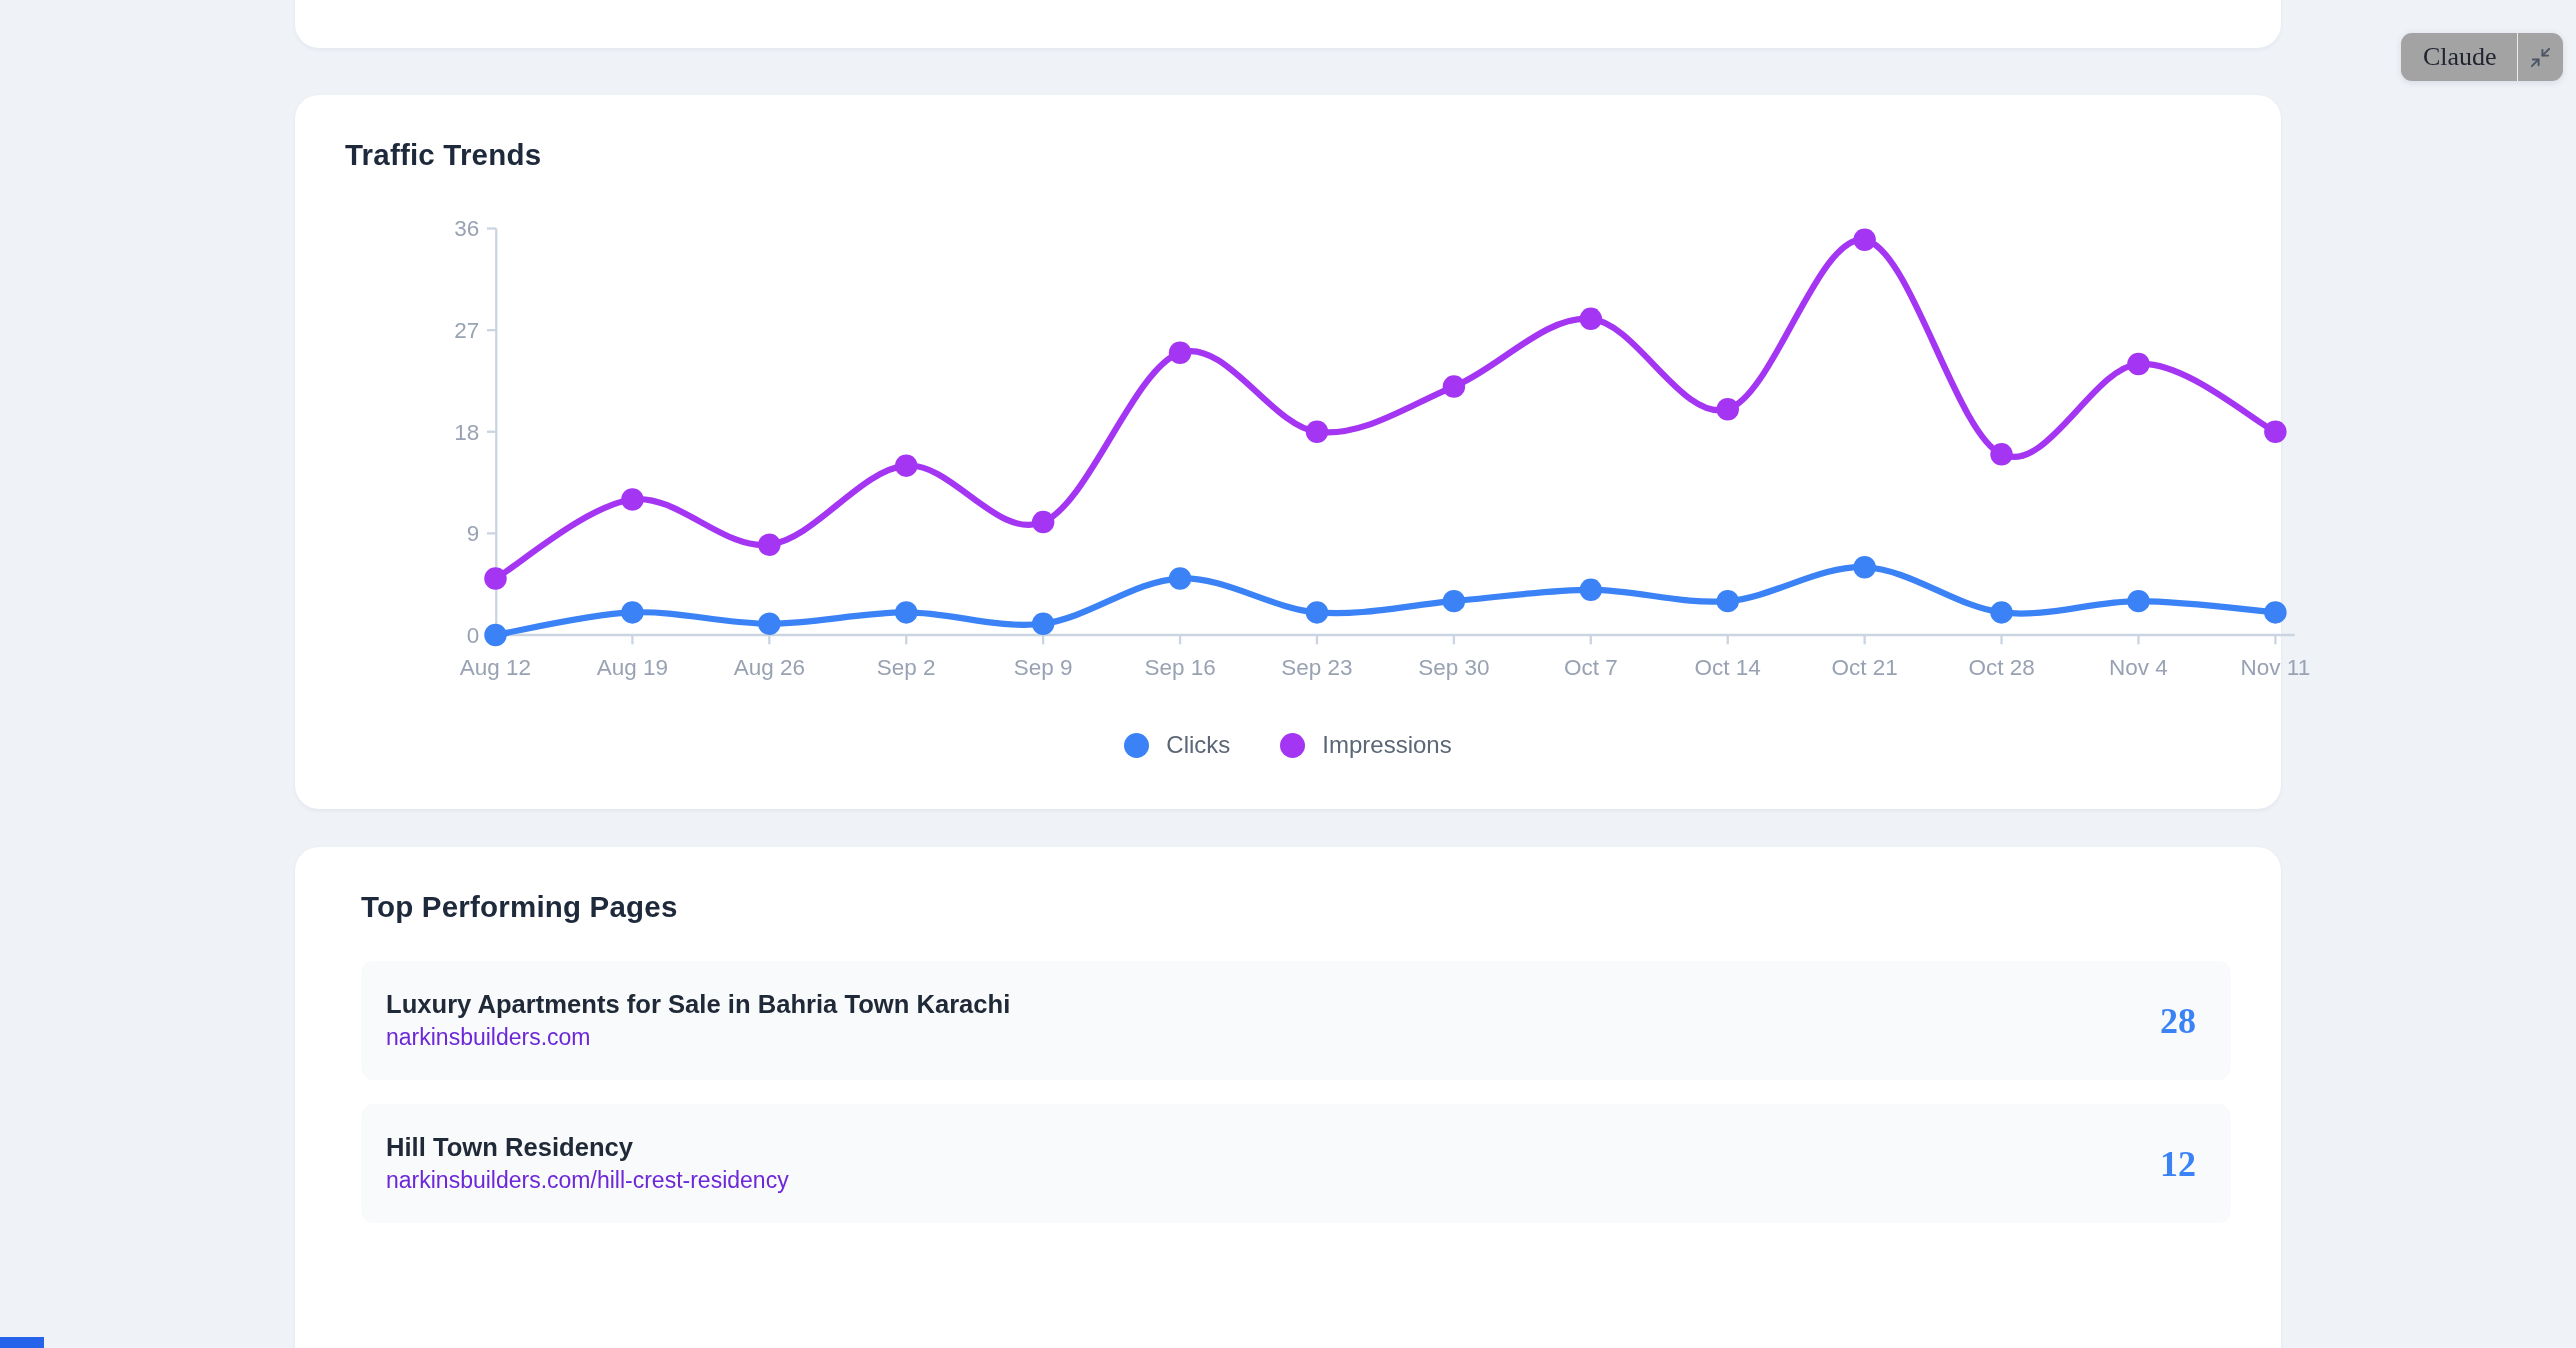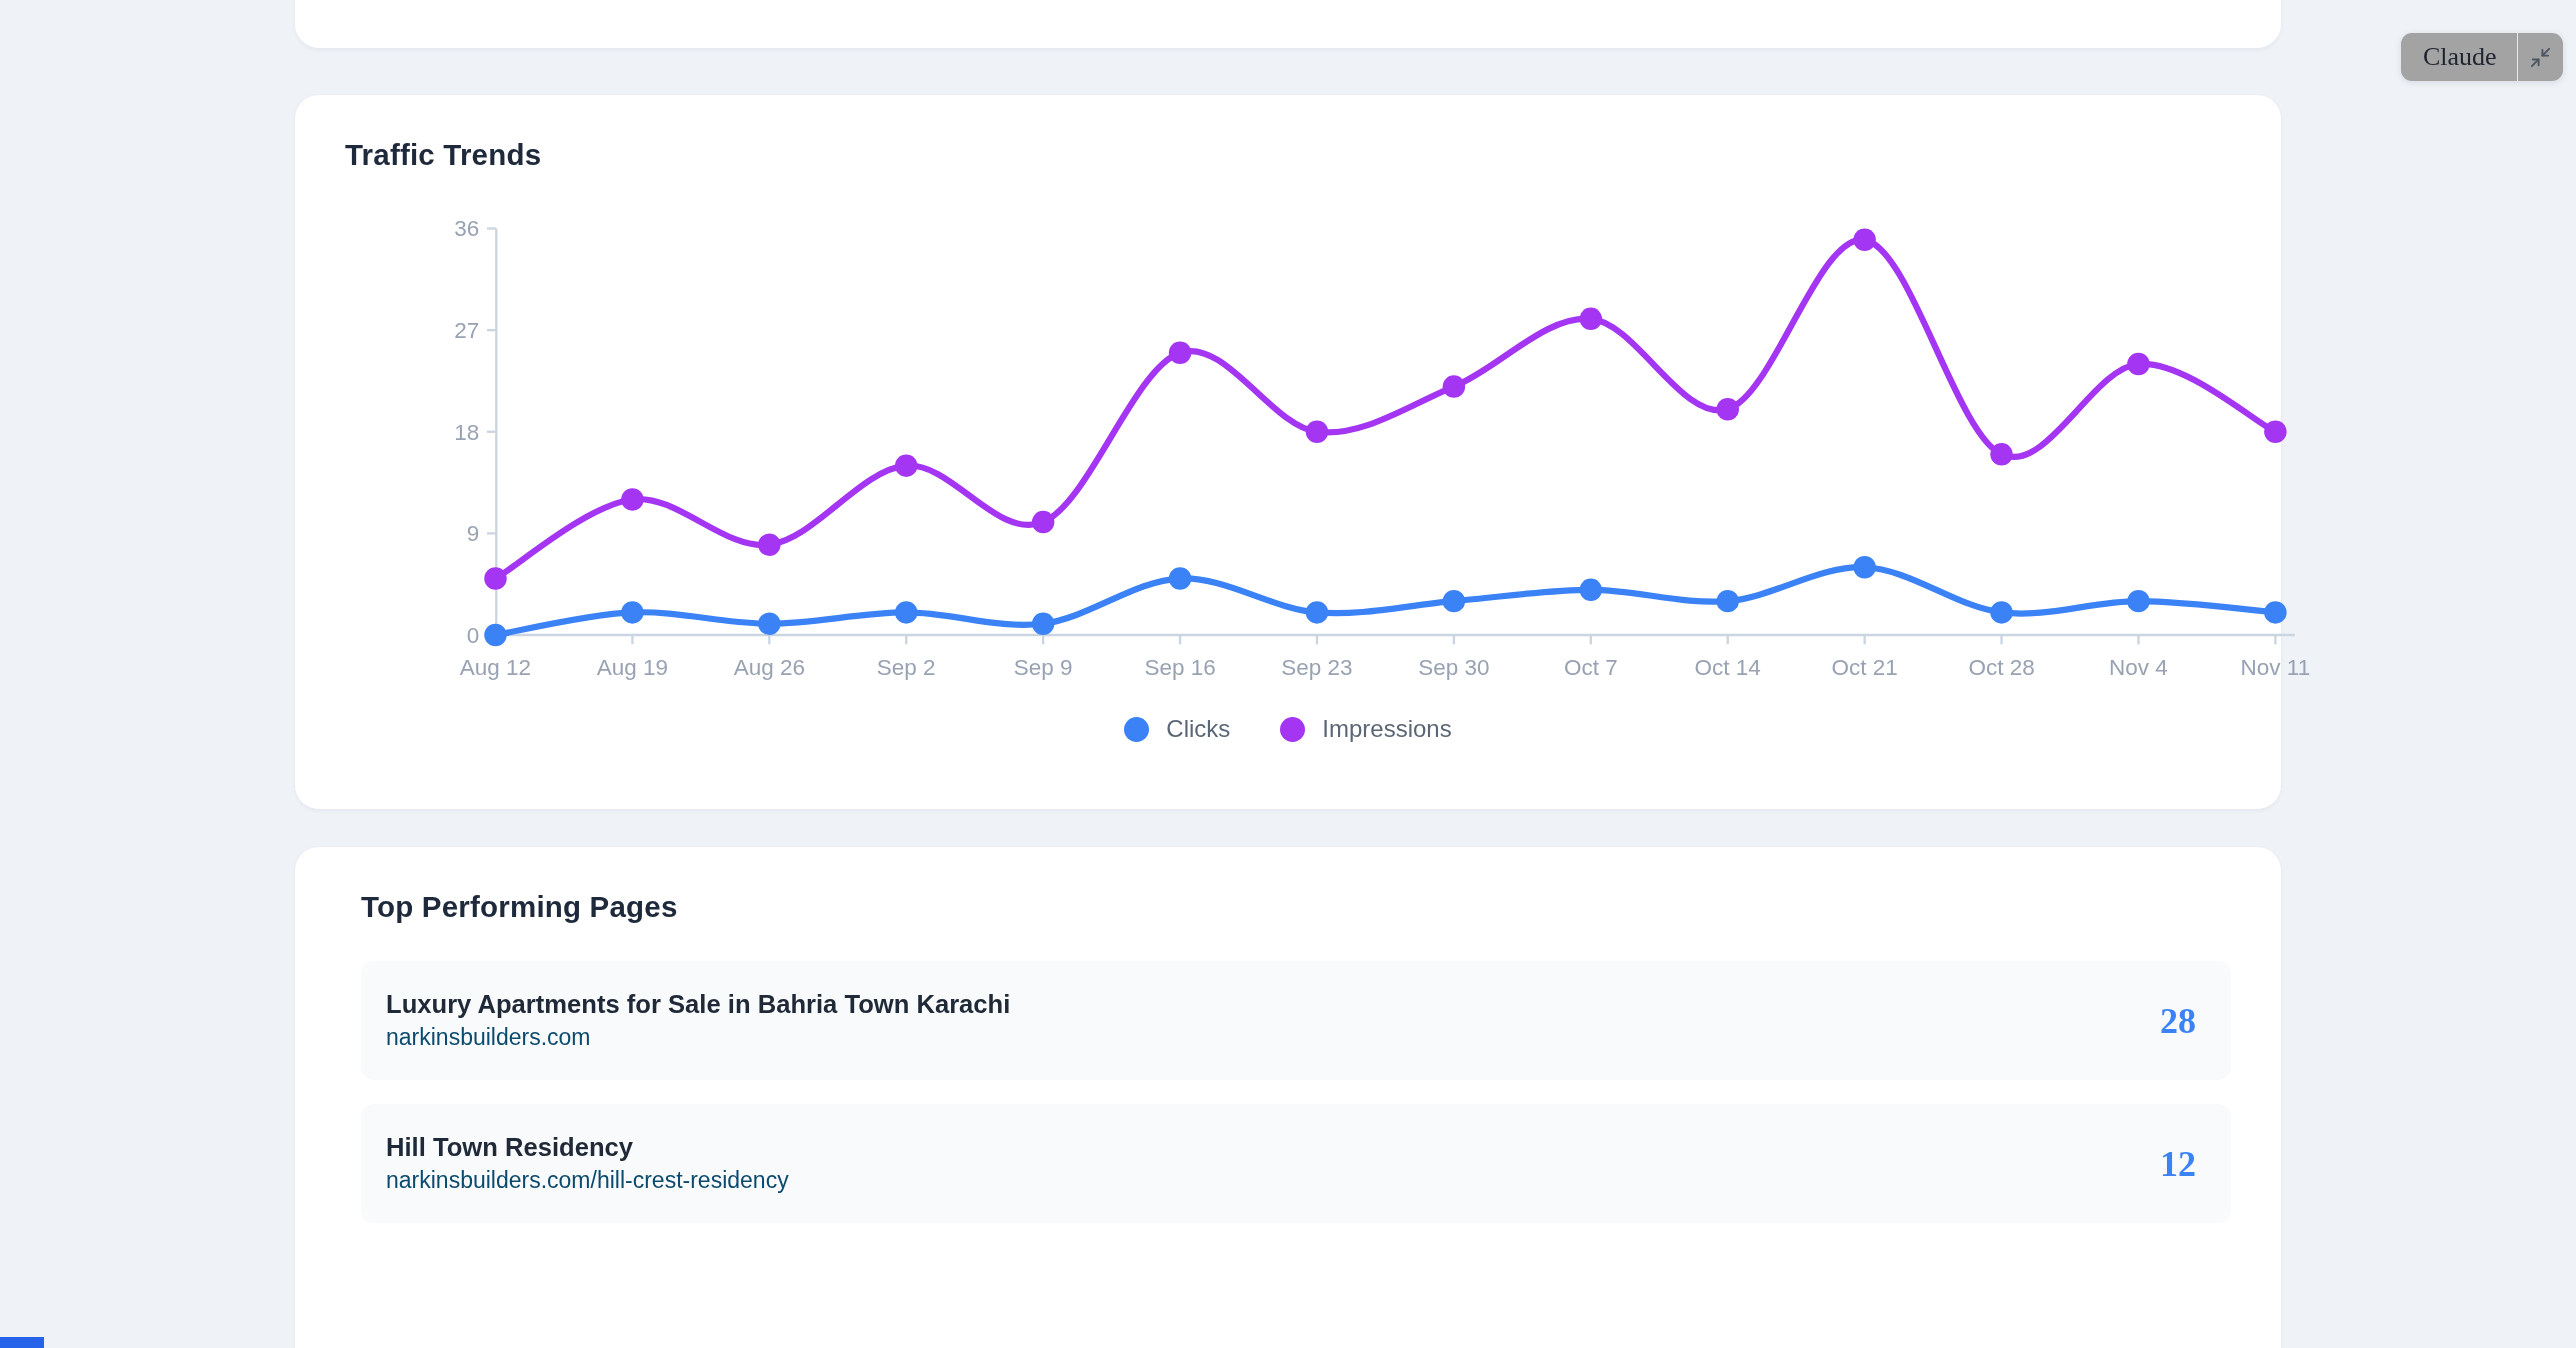--- a/index.html
+++ b/index.html
@@ -39,21 +39,21 @@
     letter-spacing:0.2px;
   }
   .chart-wrap { margin-top:26px; }
   svg.chart { display:block; width:1885px; height:497px; overflow:visible; }
   svg.chart text {
     font-family:"Liberation Sans","DejaVu Sans",sans-serif;
     font-size:29px;
     fill:#98a2b3;
   }
   .chart-legend {
-    margin-top:20px;
+    margin-top:36px;
     display:flex;
     justify-content:center;
     align-items:center;
     gap:50px;
   }
   .legend-item { display:flex; align-items:center; gap:17px; }
   .legend-dot { width:25px; height:25px; border-radius:50%; }
   .legend-label { font-size:24px; color:#5b6676; }
 
   .pages-list { margin-top:37px; display:flex; flex-direction:column; gap:24px; }
@@ -61,21 +61,21 @@
     background:#f8fafc;
     border-radius:12.4px;
     height:119px;
     display:flex;
     align-items:center;
     justify-content:space-between;
     padding:0 35px 0 25px;
     cursor:pointer;
   }
   .page-row-title { font-size:25.6px; font-weight:600; color:#1f2937; }
-  .page-row-url { font-size:23px; color:#0c4a6e; margin-top:5px; }
+  .page-row-url { font-size:23px; color:#6d28d9; margin-top:5px; }
   .page-row-value { font-size:36px; font-weight:700; color:#3b82f6;font-family:Liberation Serif, serif; }
 
   .claude-badge {
     position:absolute;
     left:2401px;
     top:33px;
     height:48px;
     background:#a3a3a3;
     border-radius:11px;
     display:flex;

